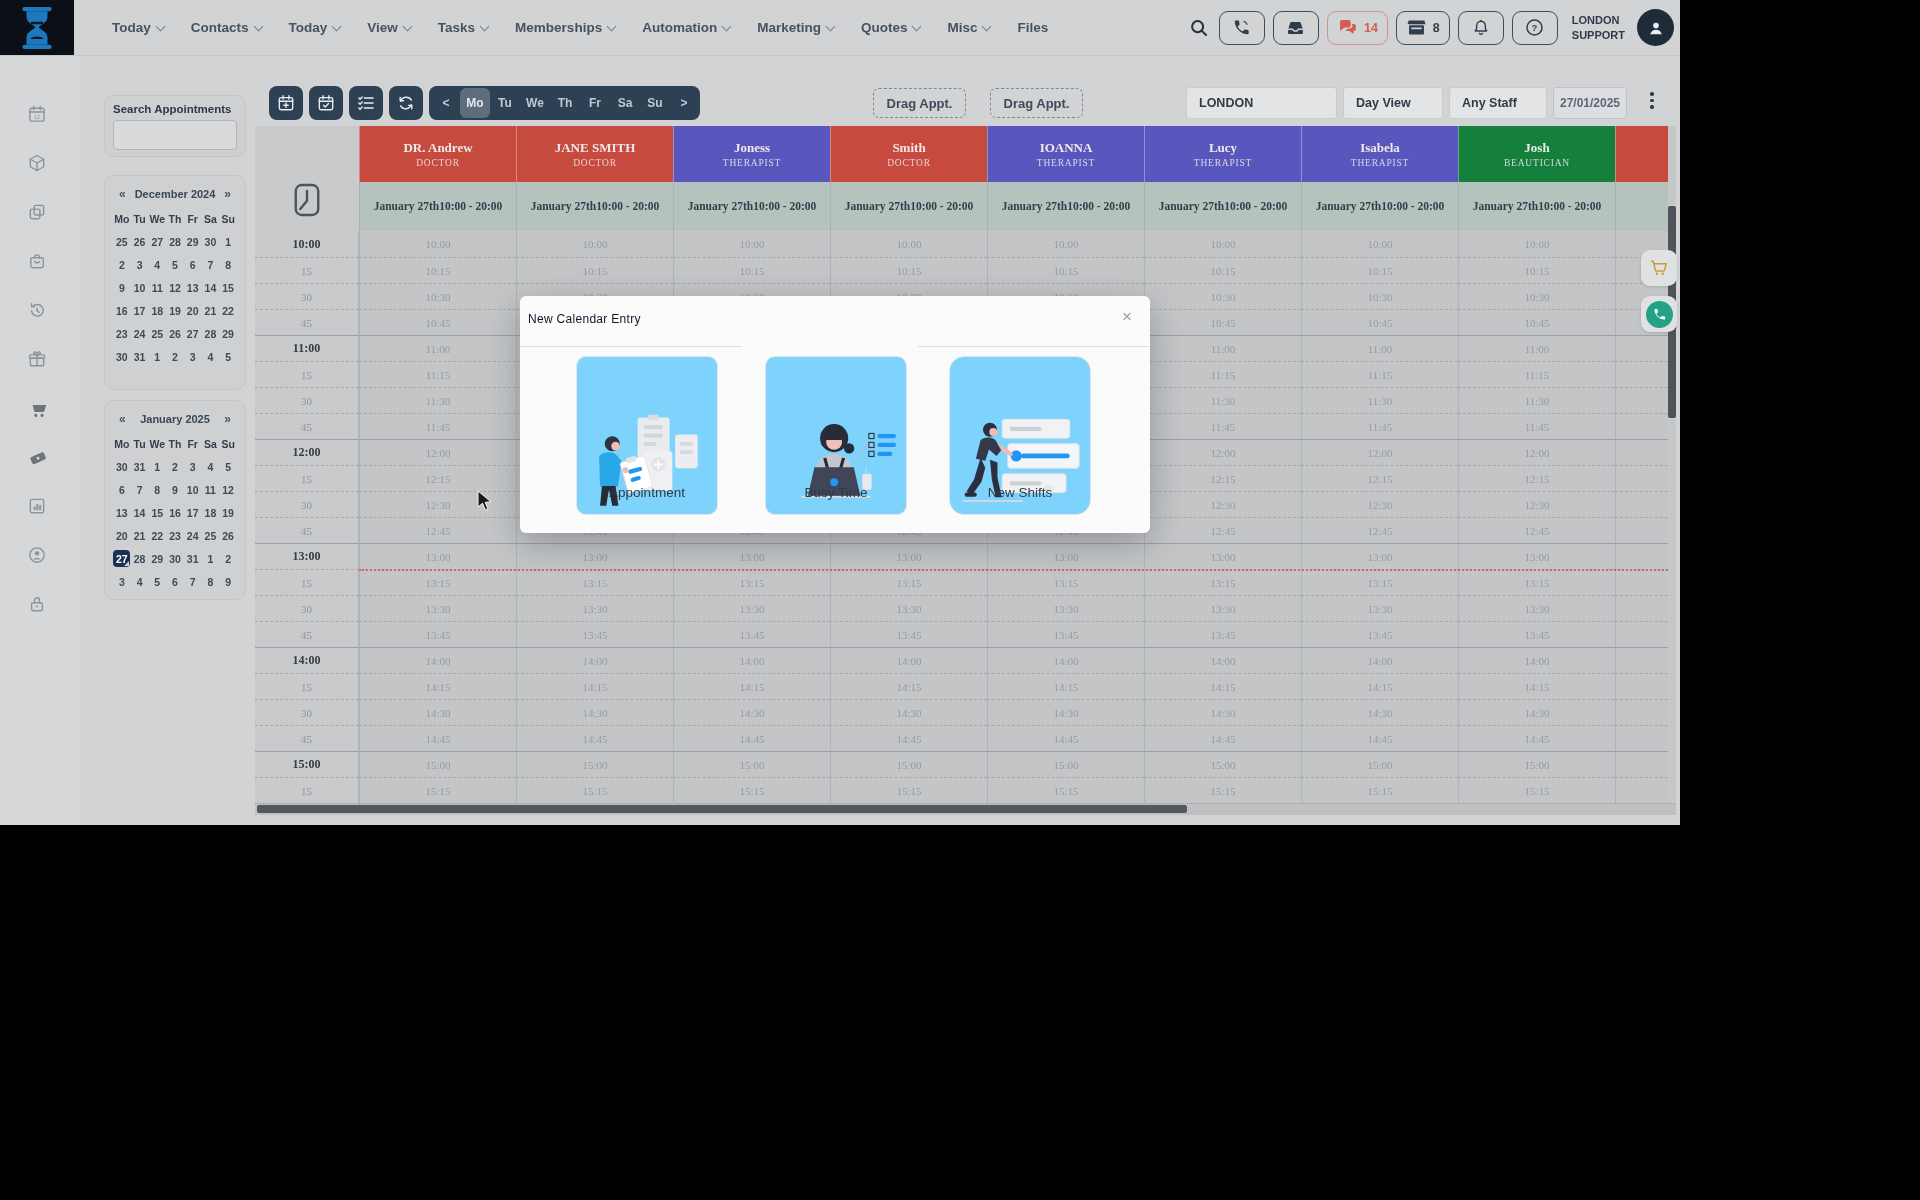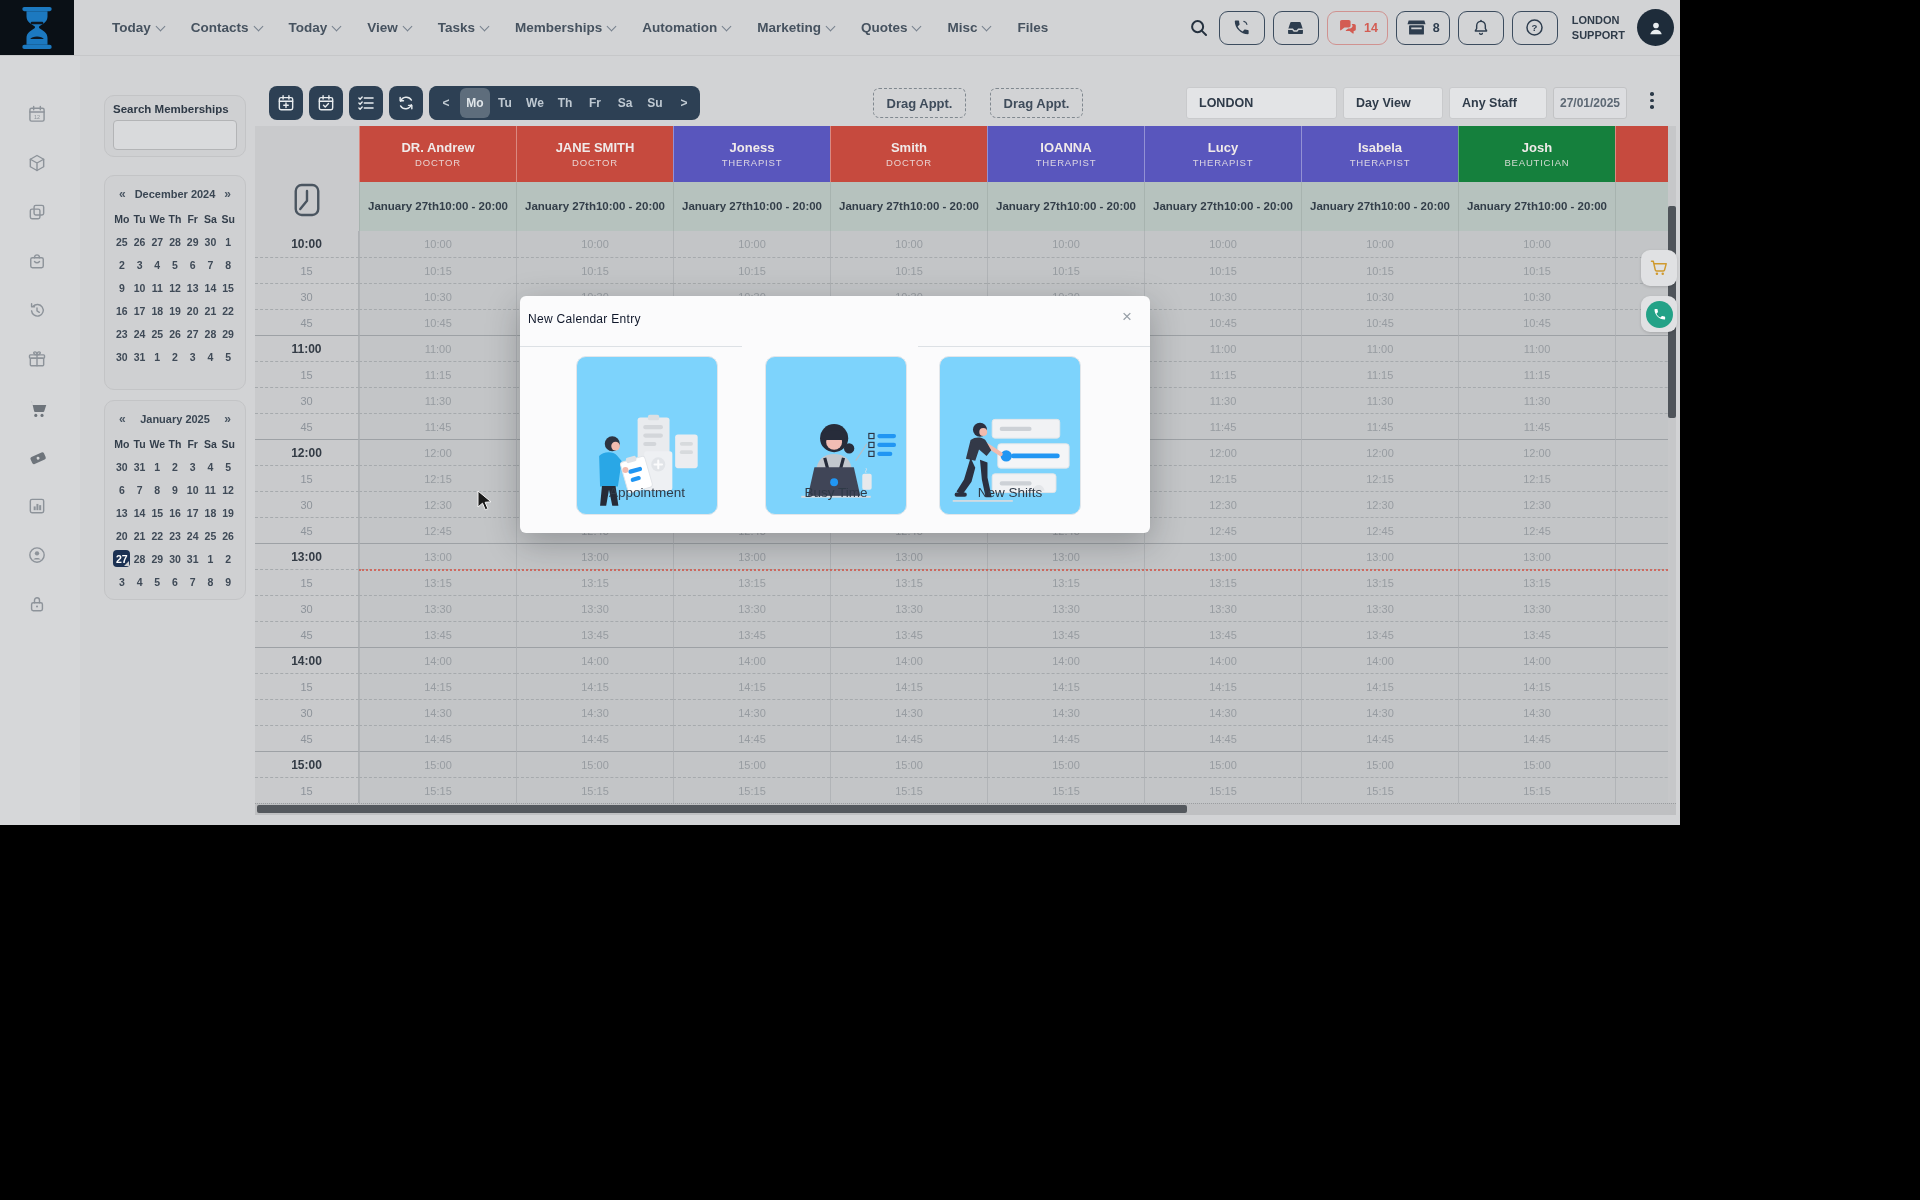--- a/index.html
+++ b/index.html
@@ -54,21 +54,21 @@
   .select{position:absolute;top:87px;height:32px;background:#e3e4e6;border:1px solid #c9cacc;border-radius:3px;font-size:12.5px;font-weight:700;color:#2f3b49;display:flex;align-items:center;padding:0 12px;box-sizing:border-box;cursor:pointer;}
   #loc{left:1186px;width:151px;}
   #view{left:1343px;width:100px;}
   #staffSel{left:1449px;width:98px;}
   #dateSel{left:1553px;width:74px;justify-content:center;color:#5d6874;font-weight:600;background:#dcdde0;border-color:#c2c3c5;font-size:12px;}
   .dots{position:absolute;left:1643px;top:92px;width:18px;display:flex;flex-direction:column;align-items:center;gap:3px;cursor:pointer;}
   .dots i{width:3.5px;height:3.5px;border-radius:50%;background:#2c3a49;}
 
   
   .grid{position:absolute;left:255px;top:126px;width:1421px;height:677px;overflow:hidden;background:#c3c5c7;}
-  .grid-inner{display:grid;grid-template-columns:104px repeat(9,157px);grid-template-rows:56px 49px repeat(22,26px);}
+  .grid-inner{display:grid;grid-template-columns:104px repeat(9,157px);grid-template-rows:56px 49px repeat(22,26px);font-family:Liberation Serif, serif;}
   .h-gutter{grid-row:1/3;background:#c9cacc;display:flex;align-items:center;justify-content:center;padding-top:42px;box-sizing:border-box;}
   .h-staff{display:flex;flex-direction:column;align-items:center;justify-content:center;color:#f0eae9;border-left:1px solid rgba(255,255,255,.35);cursor:pointer;}
   .h-name{font-size:13px;font-weight:700;}
   .h-role{font-size:9.5px;letter-spacing:.8px;opacity:.85;margin-top:2px;}
   .d-cell{background:#b6c2be;border-left:1px solid #a7b3af;display:flex;flex-direction:row;align-items:center;justify-content:center;color:#333e49;font-size:11.5px;font-weight:700;line-height:1.65;}
   .b-gutter{background:#c9cacc;border-right:1px solid #aeb1b4;display:flex;align-items:center;justify-content:center;font-size:11px;color:#8d939a;box-sizing:border-box;}
   .b-gutter.hour{font-size:12px;font-weight:700;color:#333b45;}
   .b-cell{background:#c3c5c7;border-left:1px solid #b1b4b7;display:flex;align-items:center;justify-content:center;font-size:11px;color:#979ca1;box-sizing:border-box;cursor:pointer;}
   .dash-top{border-top:1px dashed #a6aaad;}
   .solid-top{border-top:1px solid #9da1a5;}
@@ -85,21 +85,21 @@
   .wa-circle{width:27px;height:27px;border-radius:50%;background:#23a287;display:flex;align-items:center;justify-content:center;}
 
   
   .modal{position:absolute;left:520px;top:296px;width:630px;height:237px;background:#fbfbfc;border-radius:6px;box-shadow:0 10px 34px rgba(20,24,30,.28);z-index:10;}
   .modal-title{position:absolute;left:8px;top:16px;font-size:12px;color:#0f172a;letter-spacing:.3px;}
   .modal-close{position:absolute;right:18px;top:12px;font-size:17px;color:#98a0a8;cursor:pointer;line-height:1;}
   .mdiv{position:absolute;top:50px;border-top:1px solid #dde1e5;}
   .mdiv.l{left:0;width:222px;}
   .mdiv.r{left:398px;right:0;}
   .mopt{position:absolute;top:60px;width:142px;height:159px;background:#7dd3fc;border:1px solid #e2e6ea;border-radius:10px;box-sizing:border-box;cursor:pointer;display:flex;flex-direction:column;align-items:center;justify-content:flex-end;padding-top:8px;}
-  #opt0{left:56px;} #opt1{left:245px;} #opt2{left:419px;}
+  #opt0{left:56px;} #opt1{left:245px;} #opt2{left:429px;border-radius:15px;}
   .mopt-label{position:absolute;bottom:14px;width:100%;text-align:center;font-size:13.5px;color:#2f3a47;}
 
   .cursor{position:absolute;left:476px;top:490px;z-index:20;pointer-events:none;}
 </style>
 </head>
 <body>
 
 <div class="stage">
 
   <header class="topbar">
@@ -306,21 +306,21 @@
       <div class="sicon">
         <svg width="20" height="20" viewBox="0 0 24 24" fill="none" stroke="currentColor" stroke-width="1.7" stroke-linecap="round" stroke-linejoin="round">
           <rect x="5.5" y="10.5" width="13" height="9.5" rx="2"></rect>
           <path d="M9 10.5V7.5a3 3 0 0 1 6 0v3"></path>
           <circle cx="12" cy="15" r="1.2" fill="currentColor" stroke="none"></circle>
         </svg>
       </div>
     </aside>
 
   <div class="card search-card">
-    <div class="card-title">Search Memberships</div>
+    <div class="card-title">Search Appointments</div>
     <input class="search-input" value="" style="">
   </div>
 
   <div class="card minical" id="cal0">
       <div class="mc-head">
         <span class="mc-nav">«</span>
         <span>December 2024</span>
         <span class="mc-nav">»</span>
       </div>
       <div class="mc-grid">

